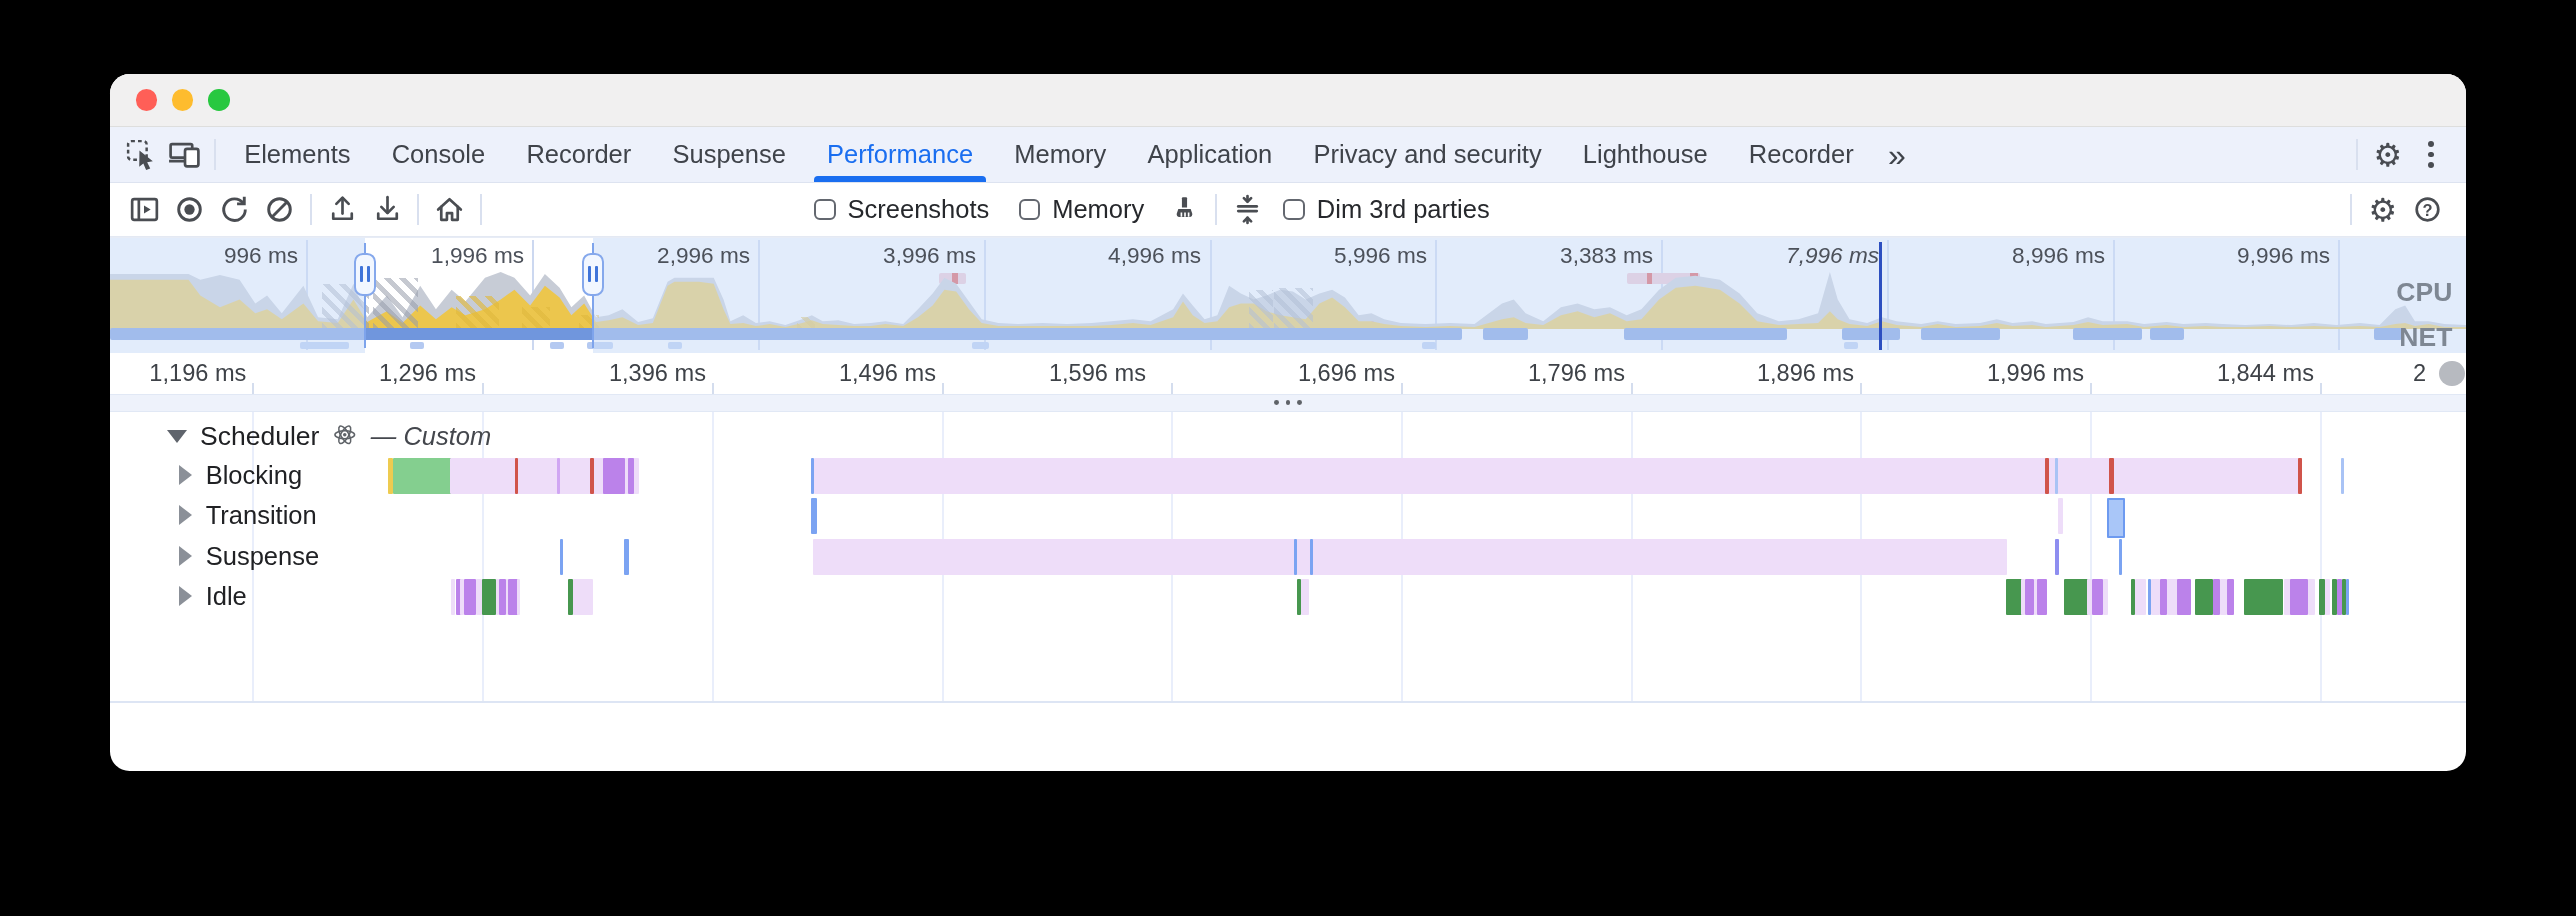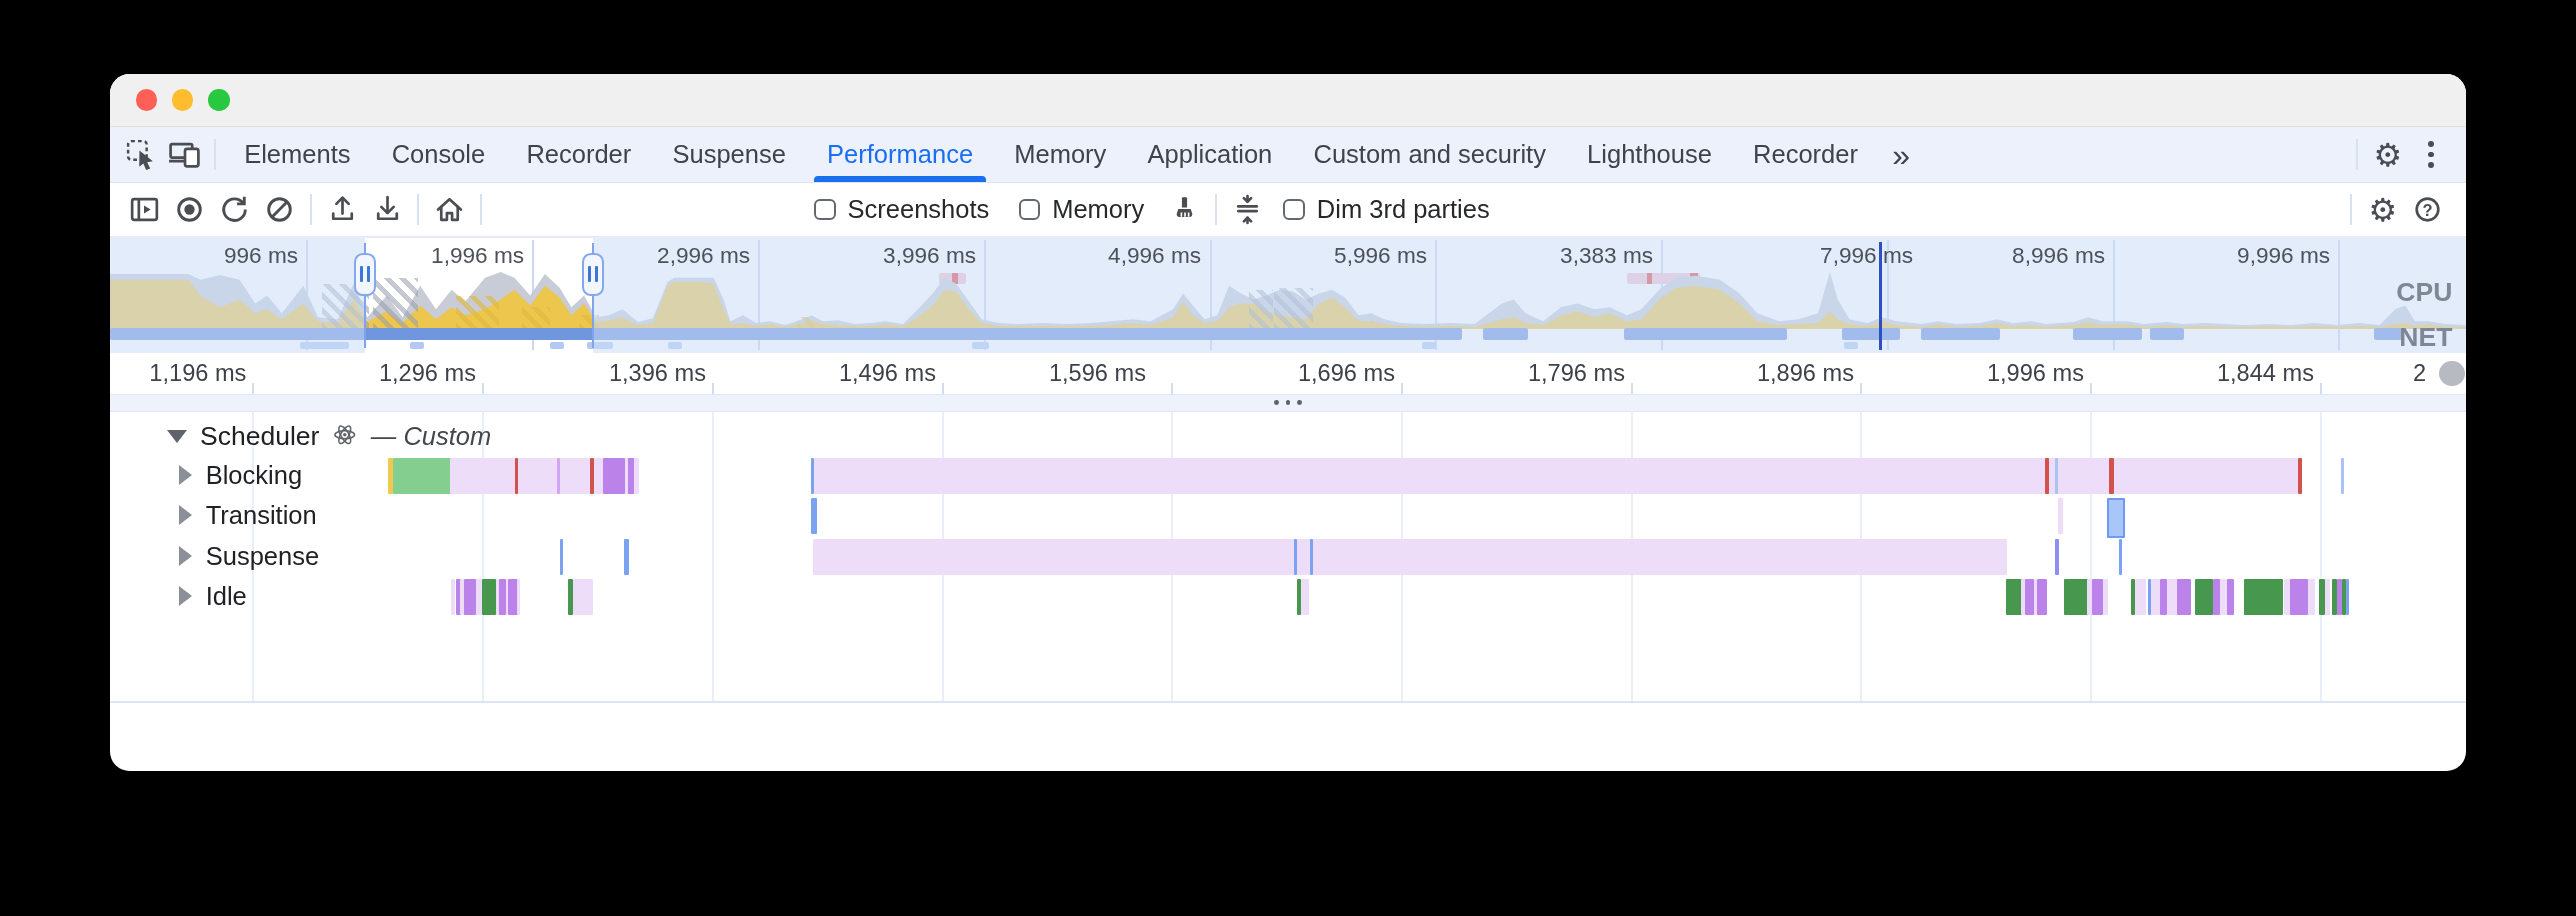--- a/index.html
+++ b/index.html
@@ -98,21 +98,21 @@
       </div>
       <div class="vdiv"></div>
       <div class="tab-strip">
           <div class="tab">Elements</div>
           <div class="tab">Console</div>
           <div class="tab">Recorder</div>
           <div class="tab">Suspense</div>
           <div class="tab active">Performance<div class="tab-underline"></div></div>
           <div class="tab">Memory</div>
           <div class="tab">Application</div>
-          <div class="tab">Custom and security</div>
+          <div class="tab">Privacy and security</div>
           <div class="tab">Lighthouse</div>
           <div class="tab">Recorder</div>
         </div>
       <div class="more-tabs">»</div>
       <div class="spacer"></div>
       <div class="vdiv"></div>
       <div class="tb-icon">
           <span class="glyph">⚙</span>
         </div>
       <div class="tb-icon kebab">
@@ -269,21 +269,21 @@
           <i></i>
         </div>
         <div class="mm-playhead" style="left: 1769px; background: rgb(45, 79, 192);"></div>
         <div class="mm-label" style="left: 41px;">996 ms</div>
         <div class="mm-label" style="left: 267px;">1,996 ms</div>
         <div class="mm-label" style="left: 493px;">2,996 ms</div>
         <div class="mm-label" style="left: 719px;">3,996 ms</div>
         <div class="mm-label" style="left: 944px;">4,996 ms</div>
         <div class="mm-label" style="left: 1170px;">5,996 ms</div>
         <div class="mm-label" style="left: 1396px;">3,383 ms</div>
-        <div class="mm-label" style="left: 1656px;">7,996 ms</div>
+        <div class="mm-label" style="left: 1622px; font-style: italic;">7,996 ms</div>
         <div class="mm-label" style="left: 1848px;">8,996 ms</div>
         <div class="mm-label" style="left: 2073px;">9,996 ms</div>
         <div class="side-label" style="top: 39px;">CPU</div>
         <div class="side-label" style="top: 84px;">NET</div>
       </div>
 
     <div class="ruler" id="ruler">
         <div class="ruler-label" style="left: -20.6px;">1,196 ms</div>
         <div class="ruler-tick" style="left: 142px;"></div>
         <div class="ruler-label" style="left: 209px;">1,296 ms</div>

